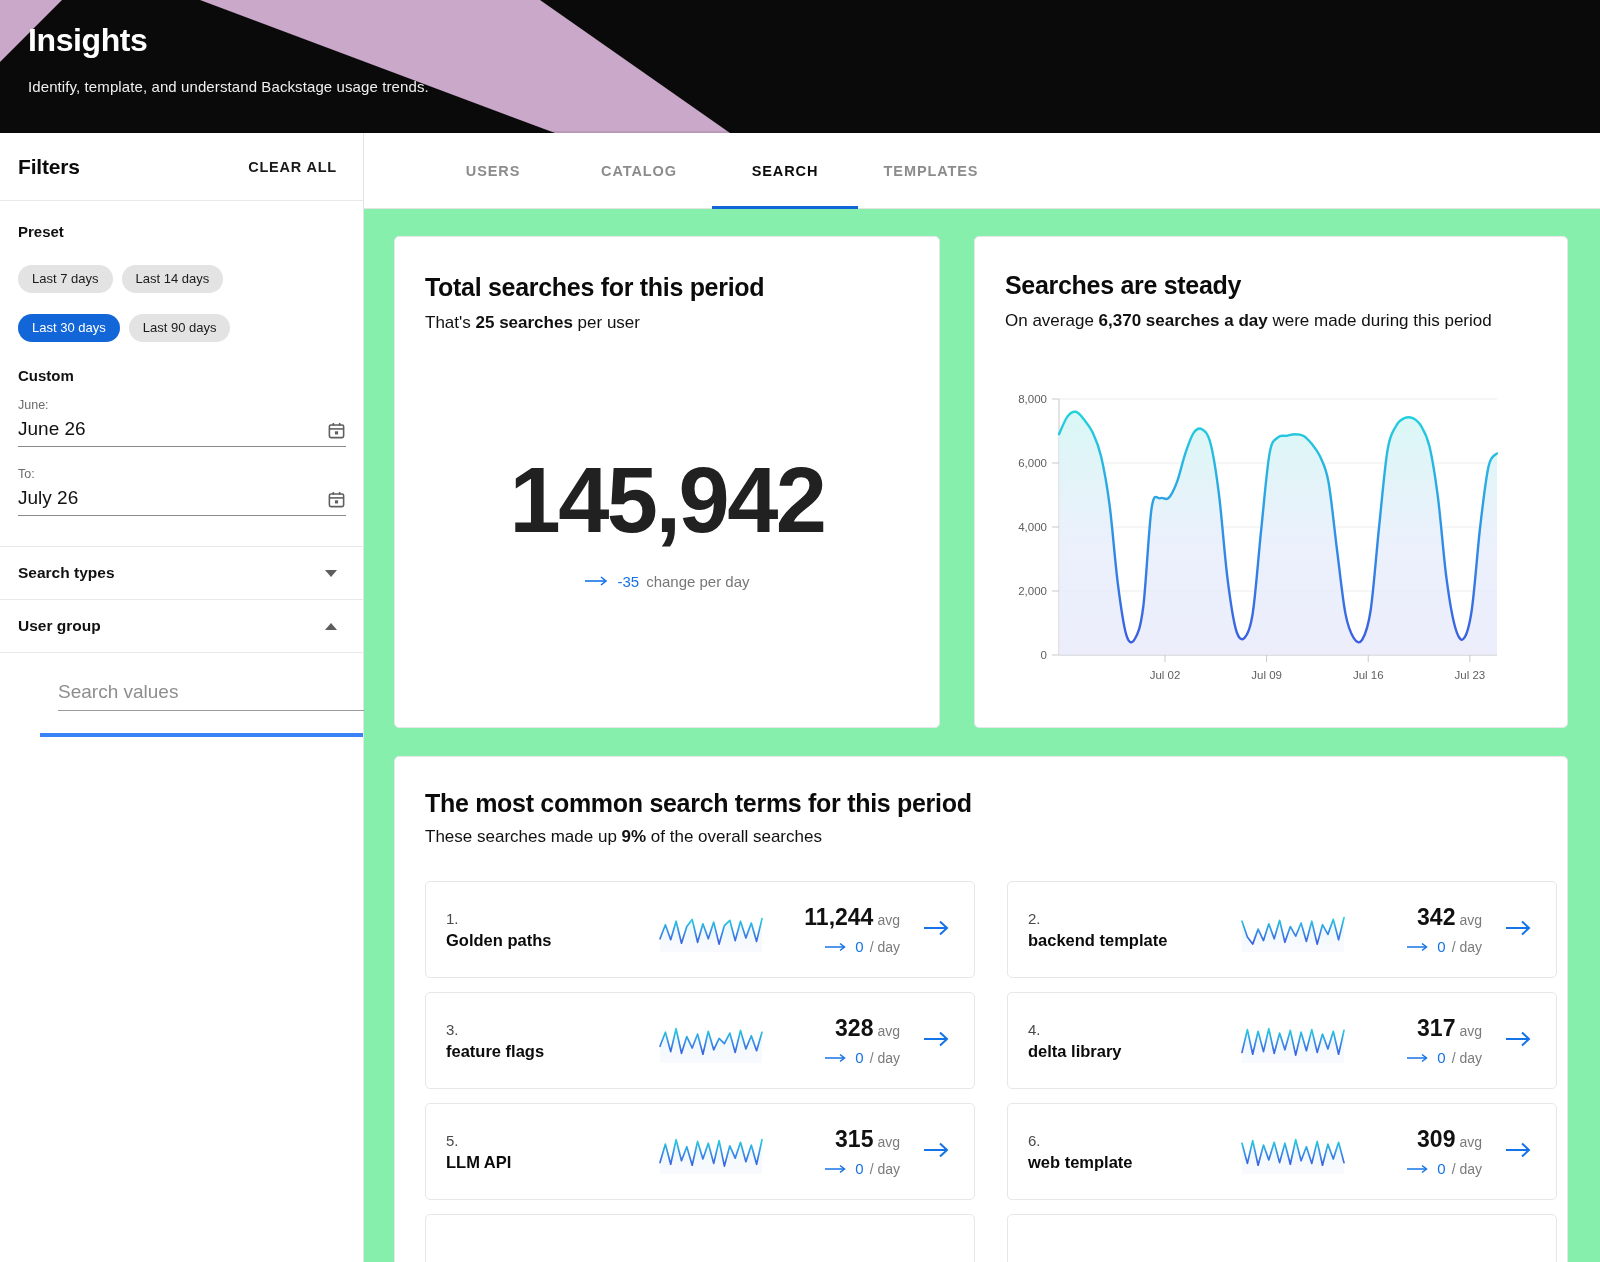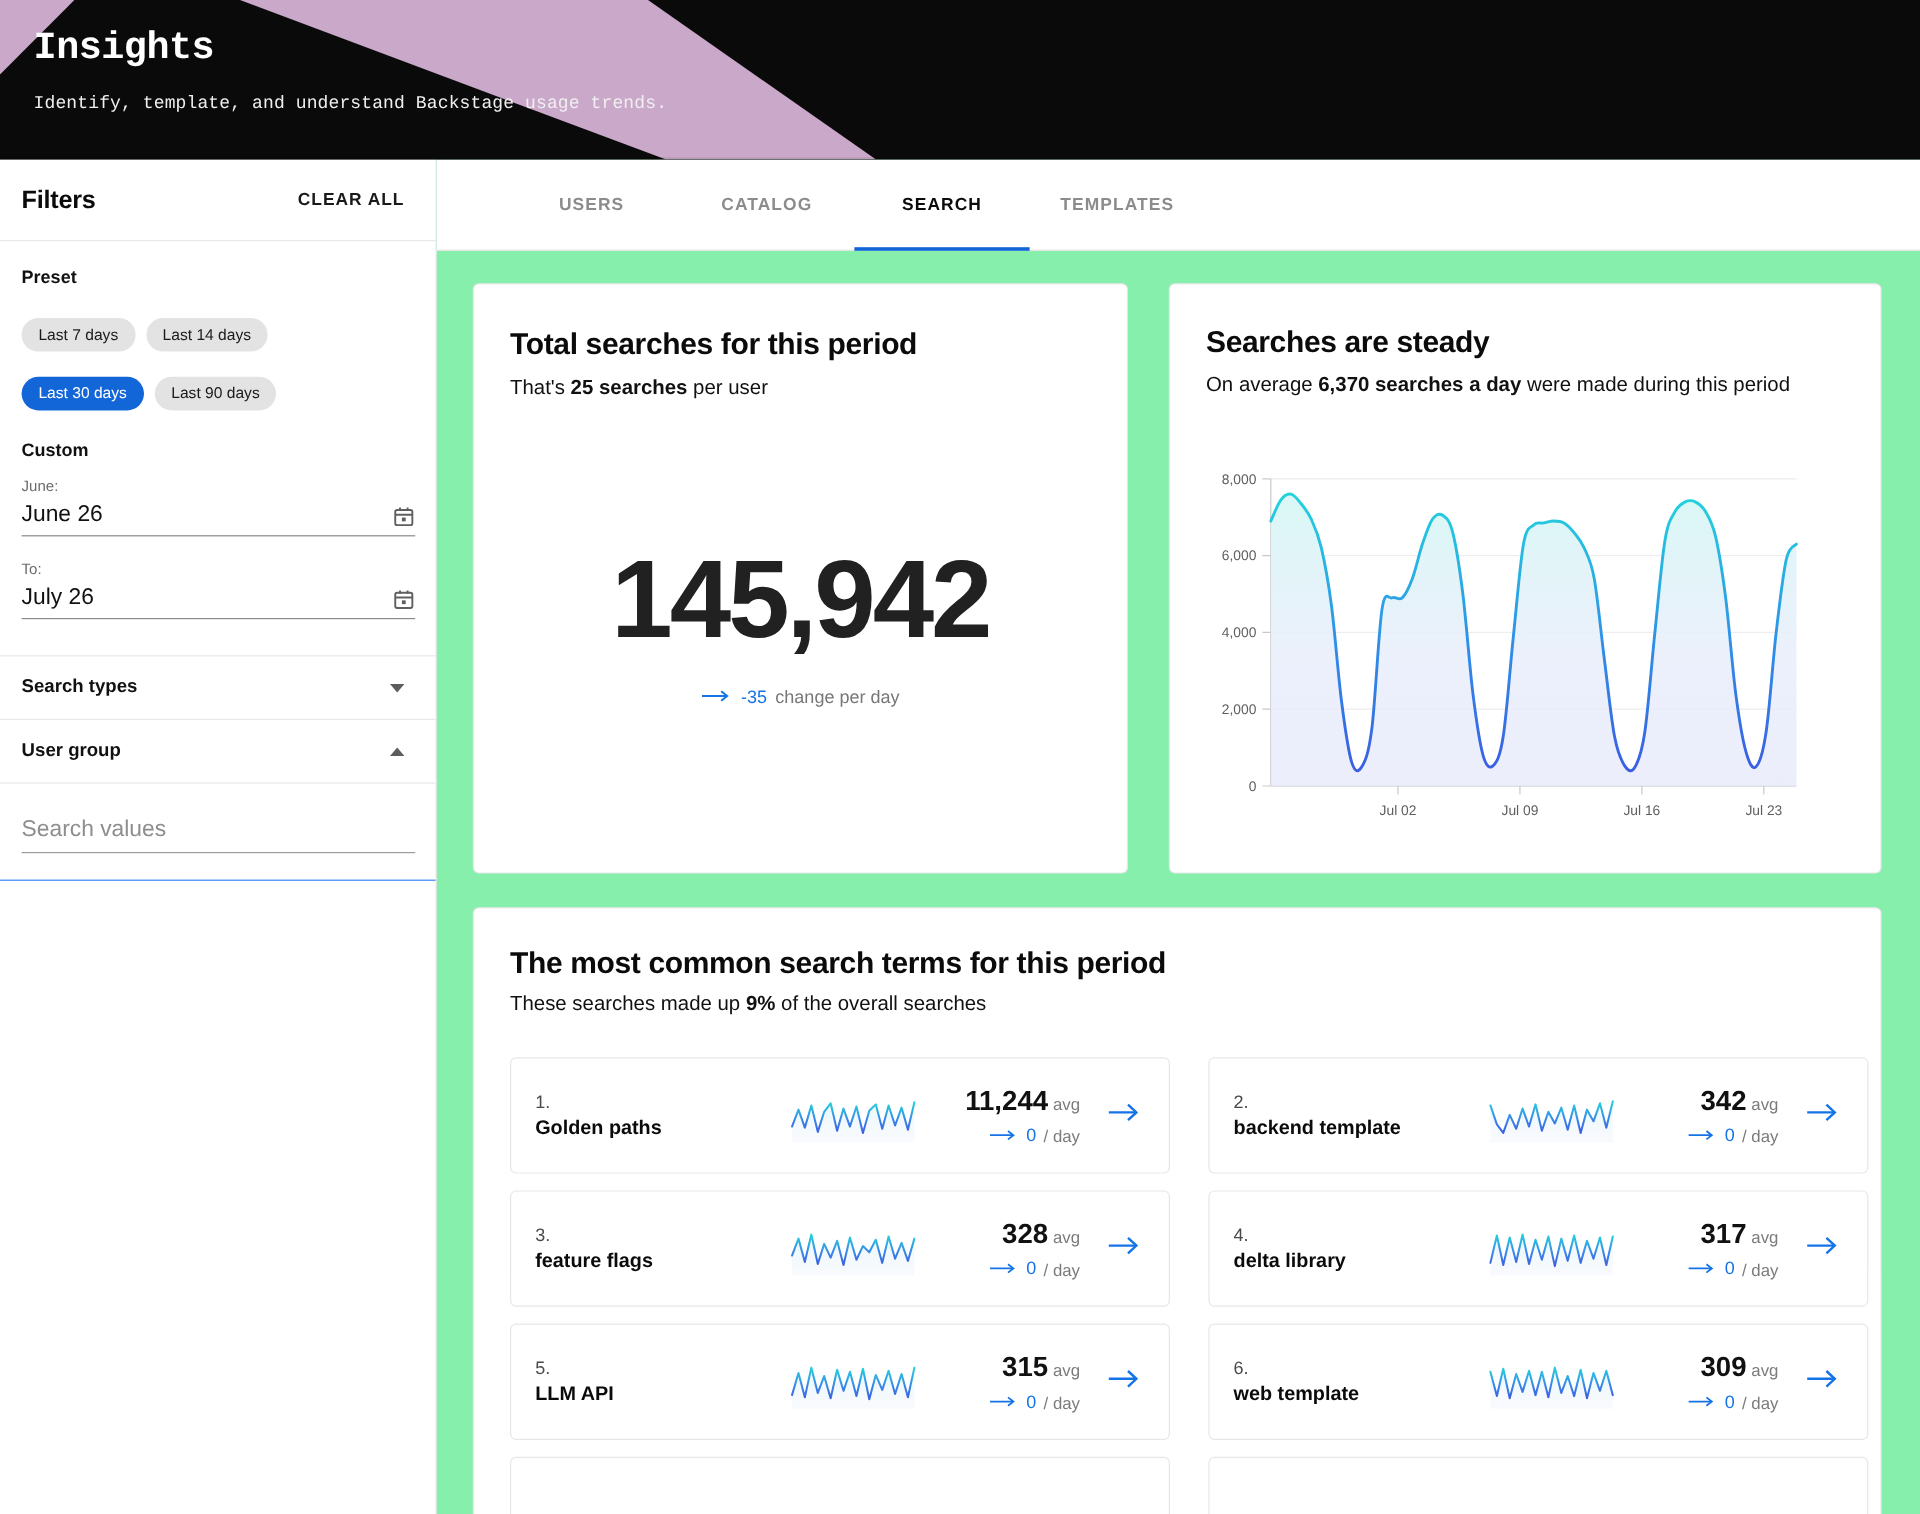--- a/index.html
+++ b/index.html
@@ -9,21 +9,20 @@
     background: #ffffff;
     overflow: hidden;
   }
 
   
   .header {
     position: relative;
     width: 1600px; height: 133px;
     background: #0a0a0a;
     overflow: hidden;
-    font-family: Liberation Mono, monospace;
   }
   .header-shape-a {
     position: absolute; top: 0; left: 0;
     width: 100%; height: 100%;
     background: #c9a8c9;
     clip-path: polygon(0 0, 62px 0, 0 62px);
   }
   .header-shape-b {
     position: absolute; top: 0; left: 0;
     width: 100%; height: 100%;
@@ -93,21 +92,21 @@
   .date-val { font-size: 19px; color: #111; font-weight: 400; }
   .cal-ico { width: 19px; height: 19px; }
   .accordion {
     height: 53px; display: flex; align-items: center; justify-content: space-between;
     padding: 0 26px 0 18px; border-bottom: 1px solid #e8e8e8; cursor: pointer;
   }
   .accordion-label { font-size: 15.5px; font-weight: 700; color: #111; }
   .tri { width: 0; height: 0; border-left: 6px solid transparent; border-right: 6px solid transparent; }
   .tri-down { border-top: 7px solid #5d5d5d; }
   .tri-up { border-bottom: 7px solid #5d5d5d; }
-  .search-values-wrap { padding: 28px 18px 22px; border-bottom: 1px solid #3b82f6; }
+  .search-values-wrap { padding: 28px 18px 22px; border-bottom: 4px solid #3b82f6; margin-left: 40px; }
   .search-values {
     width: 328px; border: none; border-bottom: 1px solid #9b9b9b;
     font-size: 19px; color: #111; padding-bottom: 7px;
     font-family: inherit; outline: none; background: transparent;
   }
   .search-values::placeholder { color: #8e8e8e; }
 
   
   .main { flex: 1; background: #86efac; height: 100%; overflow: hidden; }
   .tabs {

